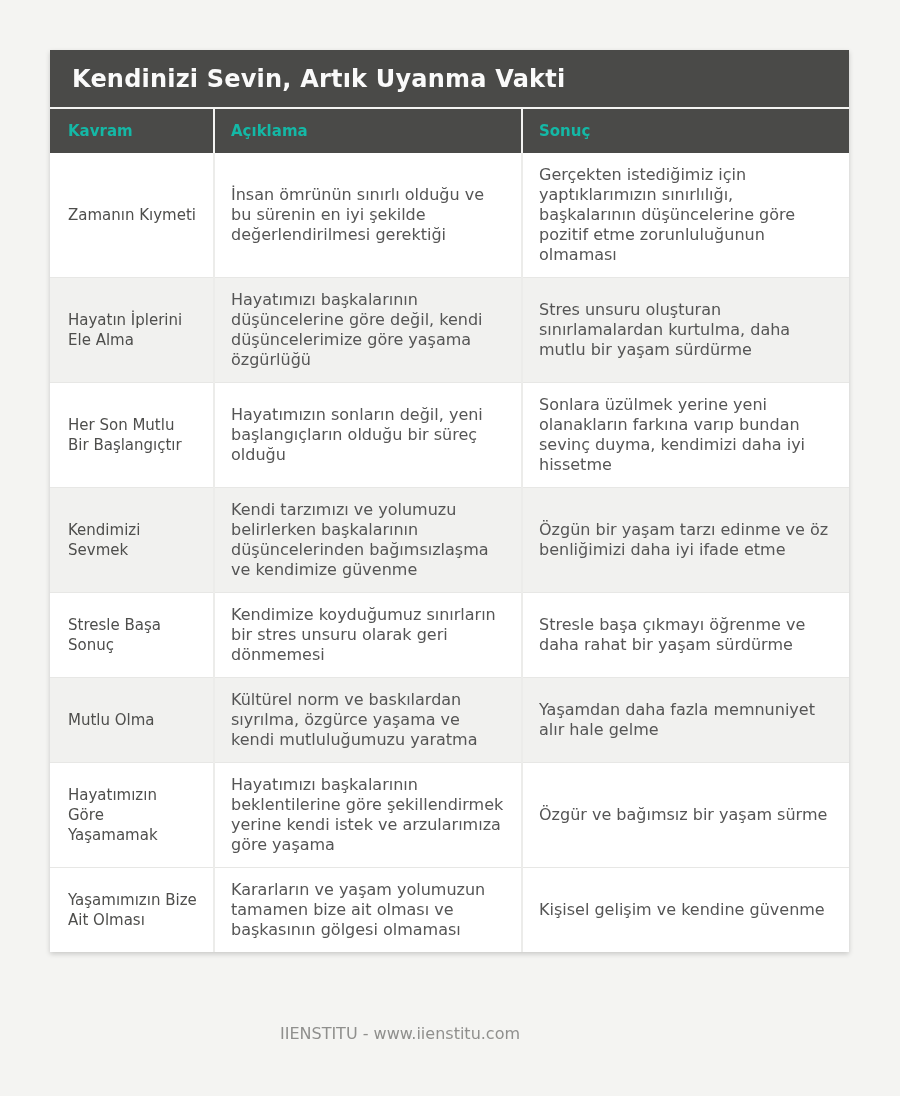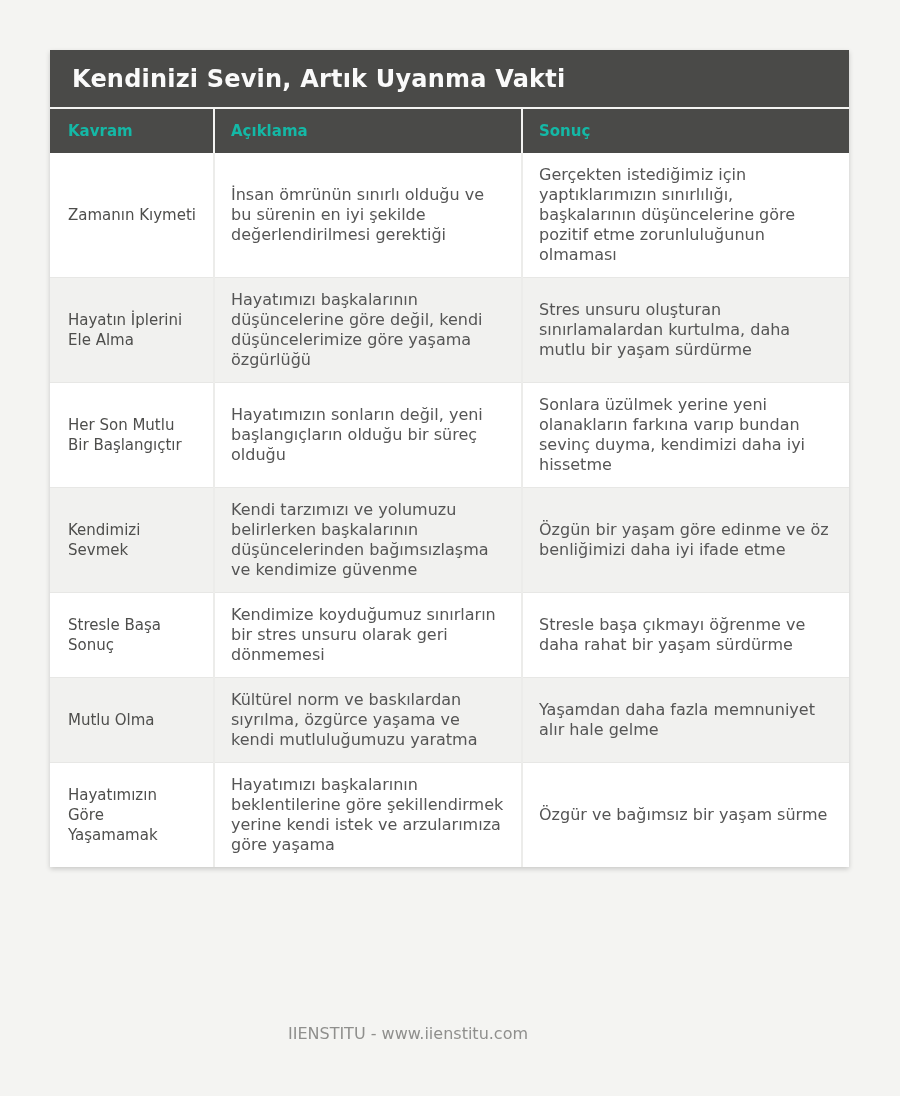--- a/index.html
+++ b/index.html
@@ -60,21 +60,21 @@
     font-size: 15px;
     color: #4e4e4c;
     padding-left: 18px;
     margin-left: 28px;
   }
   tbody tr:first-child td { border-top: none; }
   tbody tr.even td { background: #f1f1ef; }
   .footer {
     position: absolute;
     top: 1024px;
-    left: 16px;
+    left: 8px;
     width: 784px;
     text-align: center;
     font-size: 16px;
     color: #8f8f8d;
   }
 </style>
 </head>
 <body>
 
 <div class="card">
@@ -105,34 +105,39 @@
     <td>Stres unsuru oluşturan sınırlamalardan kurtulma, daha mutlu bir yaşam sürdürme</td>
   </tr>
         <tr>
     <td>Her Son Mutlu Bir Başlangıçtır</td>
     <td>Hayatımızın sonların değil, yeni başlangıçların olduğu bir süreç olduğu</td>
     <td>Sonlara üzülmek yerine yeni olanakların farkına varıp bundan sevinç duyma, kendimizi daha iyi hissetme</td>
   </tr>
         <tr class="even">
     <td>Kendimizi Sevmek</td>
     <td>Kendi tarzımızı ve yolumuzu belirlerken başkalarının düşüncelerinden bağımsızlaşma ve kendimize güvenme</td>
-    <td>Özgün bir yaşam göre edinme ve öz benliğimizi daha iyi ifade etme</td>
+    <td>Özgün bir yaşam tarzı edinme ve öz benliğimizi daha iyi ifade etme</td>
   </tr>
         <tr>
     <td>Stresle Başa Sonuç</td>
     <td>Kendimize koyduğumuz sınırların bir stres unsuru olarak geri dönmemesi</td>
     <td>Stresle başa çıkmayı öğrenme ve daha rahat bir yaşam sürdürme</td>
   </tr>
         <tr class="even">
     <td>Mutlu Olma</td>
     <td>Kültürel norm ve baskılardan sıyrılma, özgürce yaşama ve kendi mutluluğumuzu yaratma</td>
     <td>Yaşamdan daha fazla memnuniyet alır hale gelme</td>
   </tr>
         <tr>
     <td>Hayatımızın Göre Yaşamamak</td>
     <td>Hayatımızı başkalarının beklentilerine göre şekillendirmek yerine kendi istek ve arzularımıza göre yaşama</td>
     <td>Özgür ve bağımsız bir yaşam sürme</td>
   </tr>
+        <tr>
+    <td>Yaşamımızın Bize Ait Olması</td>
+    <td>Kararların ve yaşam yolumuzun tamamen bize ait olması ve başkasının gölgesi olmaması</td>
+    <td>Kişisel gelişim ve kendine güvenme</td>
+  </tr>
       </tbody>
   </table>
 </div>
 
 <div class="footer">IIENSTITU - www.iienstitu.com</div>
 
 </body></html>

